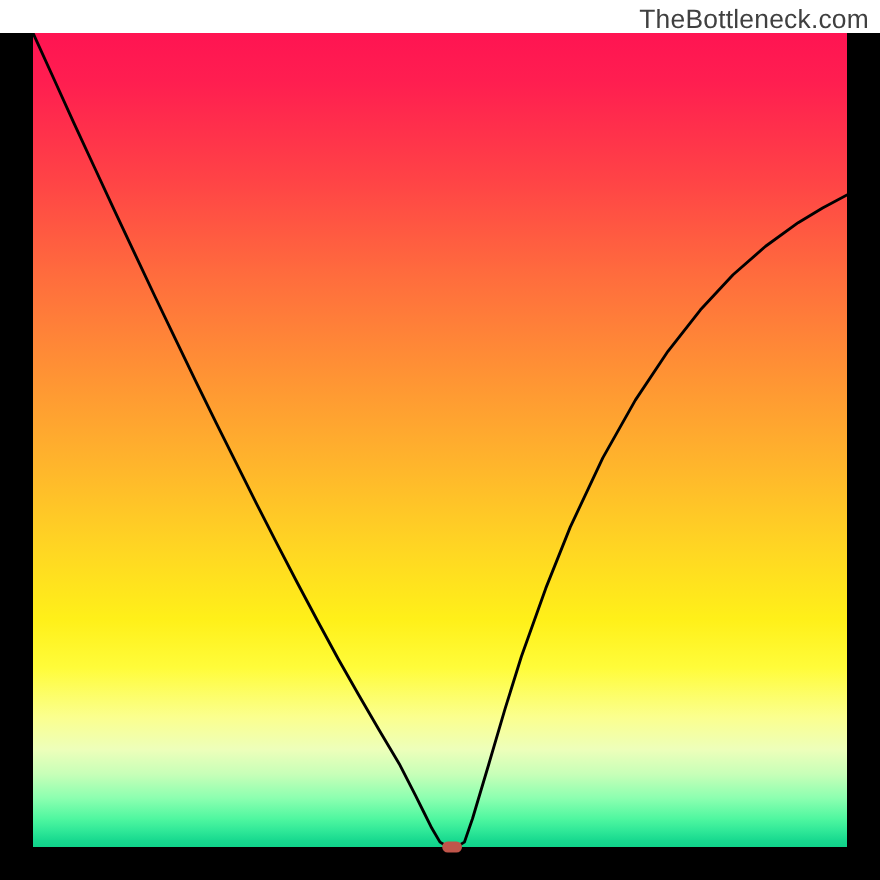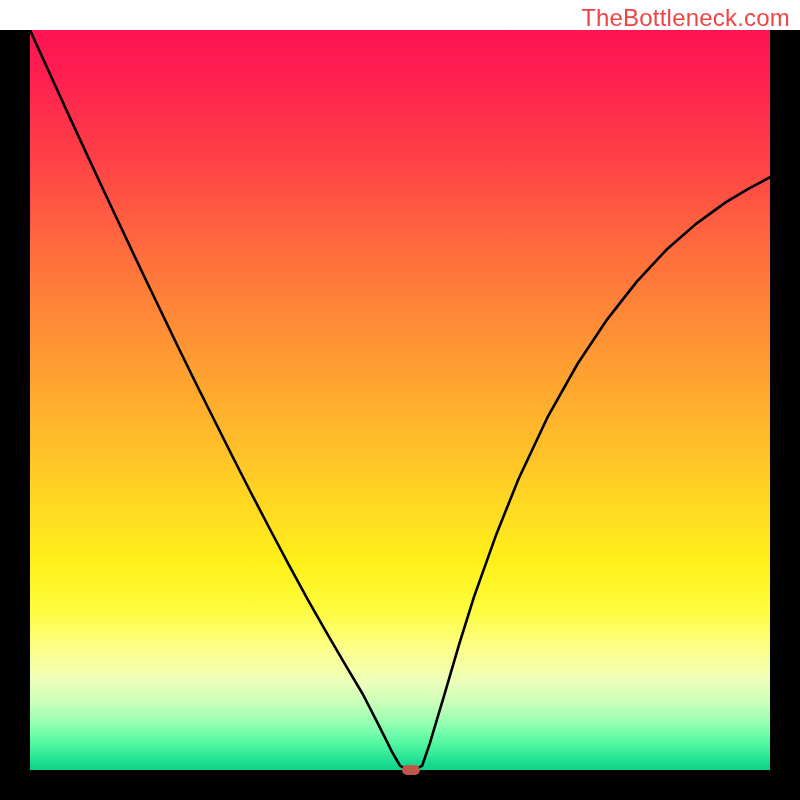--- a/index.html
+++ b/index.html
@@ -13,21 +13,21 @@
   }
   .frame {
     position: relative;
     width: 800px;
     height: 800px;
   }
   .watermark {
     position: absolute;
     top: 4px;
     right: 10px;
-    color: #ef4444;
+    color: #404040;
     font-size: 24px;
     font-weight: 500;
     z-index: 10;
     letter-spacing: 0.2px;
   }
   .plot-outer {
     position: absolute;
     left: 0;
     top: 30px;
     width: 800px;

